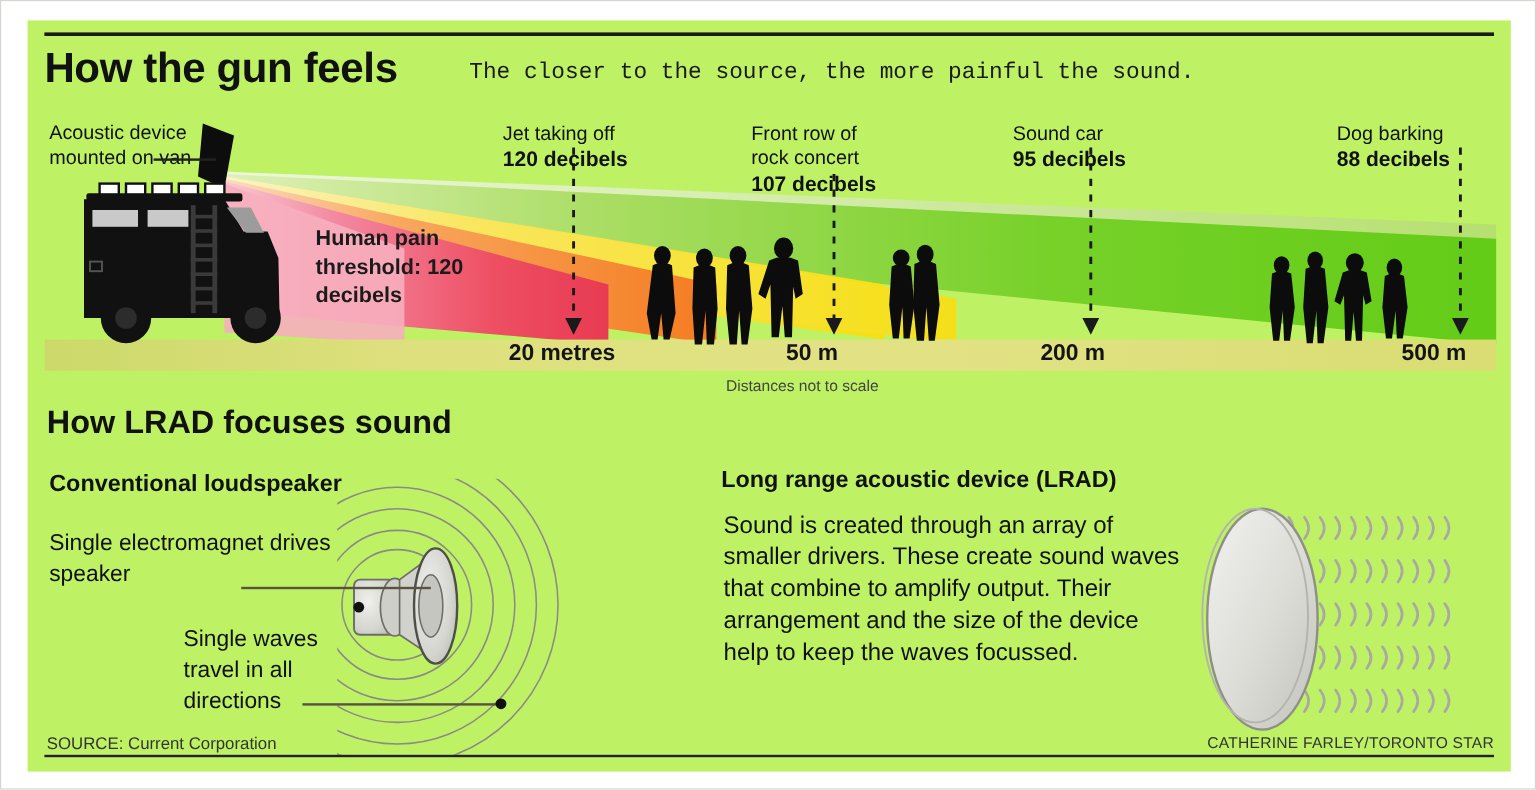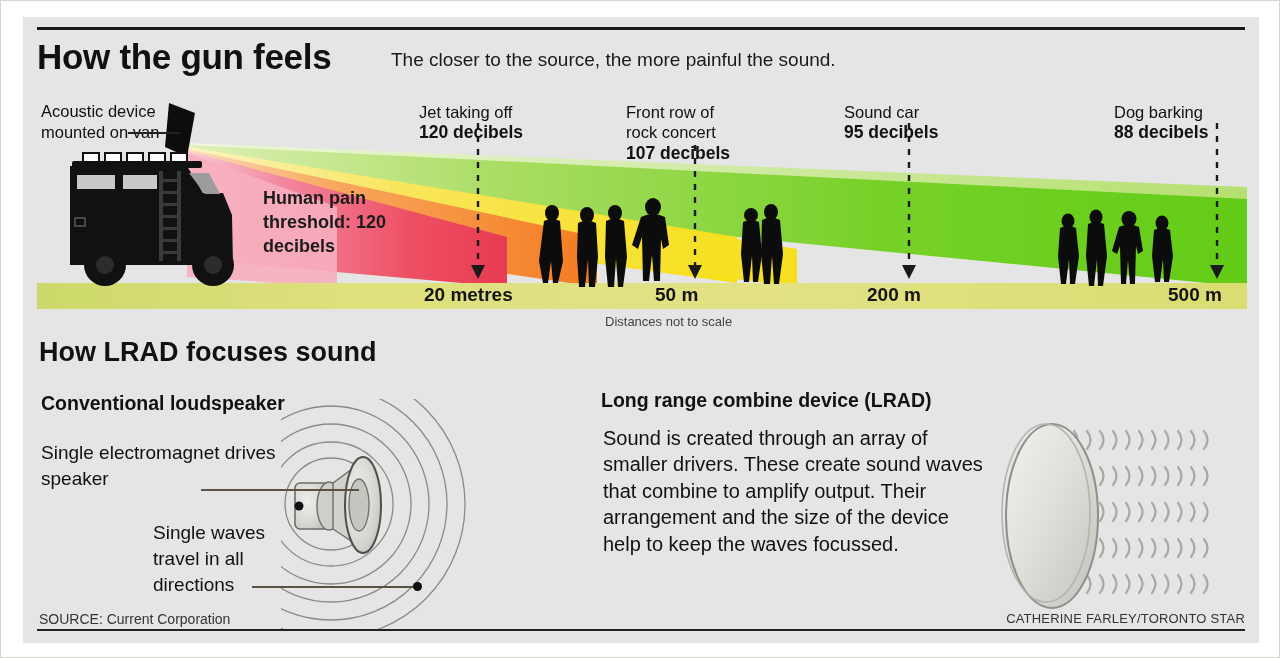--- a/index.html
+++ b/index.html
@@ -12,21 +12,21 @@
   .page {
     position: relative;
     width: 1280px; height: 658px;
     background: #ffffff;
     border: 1px solid #d5d5d2;
   }
   .inner {
     position: absolute;
     left: 22px; top: 16px;
     width: 1236px; height: 626px;
-    background: #e5e5e5;
+    background: #bef264;
   }
   .rule-top {
     position: absolute; left: 22px; top: 26px;
     width: 1236px; height: 3px; background: #1a1a1a;
   }
 
   
   .headline {
     position: absolute; left: 36px; top: 36px;
     font-size: 35px; font-weight: bold; color: #111;
@@ -141,21 +141,21 @@
 </style>
 </head>
 <body>
 
 <div class="page">
   <div class="inner">
 
     <div class="rule-top" style="left:14px;top:10px;width:1208px;"></div>
 
     <div class="headline" style="left:14px;top:20px;">How the gun feels</div>
-    <div class="deck" style="left:368px;top:32px;">The closer to the source, the more painful the sound.</div>
+    <div class="deck" style="left:368px;top:32px;font-family:Liberation Mono, monospace;">The closer to the source, the more painful the sound.</div>
 
     <div class="scene" style="left:14px;top:70px;">
       <svg width="1210" height="230" viewBox="0 0 1210 230">
         <defs>
           <linearGradient id="gGround" x1="0" y1="0" x2="1" y2="0">
             <stop offset="0%" stop-color="#ccd96a"></stop>
             <stop offset="25%" stop-color="#dee07d"></stop>
             <stop offset="60%" stop-color="#e2e285"></stop>
             <stop offset="100%" stop-color="#d9dd72"></stop>
           </linearGradient>
@@ -326,21 +326,21 @@
     <div class="dist dist-20" style="left:401px;top:267px;">20 metres</div>
     <div class="dist dist-50" style="left:632px;top:267px;">50 m</div>
     <div class="dist dist-200" style="left:844px;top:267px;">200 m</div>
     <div class="dist dist-500" style="left:1145px;top:267px;">500 m</div>
 
     <div class="notscale" style="left:582px;top:297px;">Distances not to scale</div>
 
     <div class="sub-head" style="left:16px;top:320px;">How LRAD focuses sound</div>
 
     <div class="col-title col-title-left" style="left:18px;top:375px;">Conventional loudspeaker</div>
-    <div class="col-title col-title-right" style="left:578px;top:372px;">Long range combine device (LRAD)</div>
+    <div class="col-title col-title-right" style="left:578px;top:372px;">Long range acoustic device (LRAD)</div>
 
     <div class="speaker-art" style="left:258px;top:382px;">
       <svg width="260" height="230" viewBox="0 0 260 230">
         <defs>
           <radialGradient id="gCone" cx="35%" cy="40%" r="75%">
             <stop offset="0%" stop-color="#efefec"></stop>
             <stop offset="70%" stop-color="#d5d5d0"></stop>
             <stop offset="100%" stop-color="#bdbdb7"></stop>
           </radialGradient>
         </defs>

